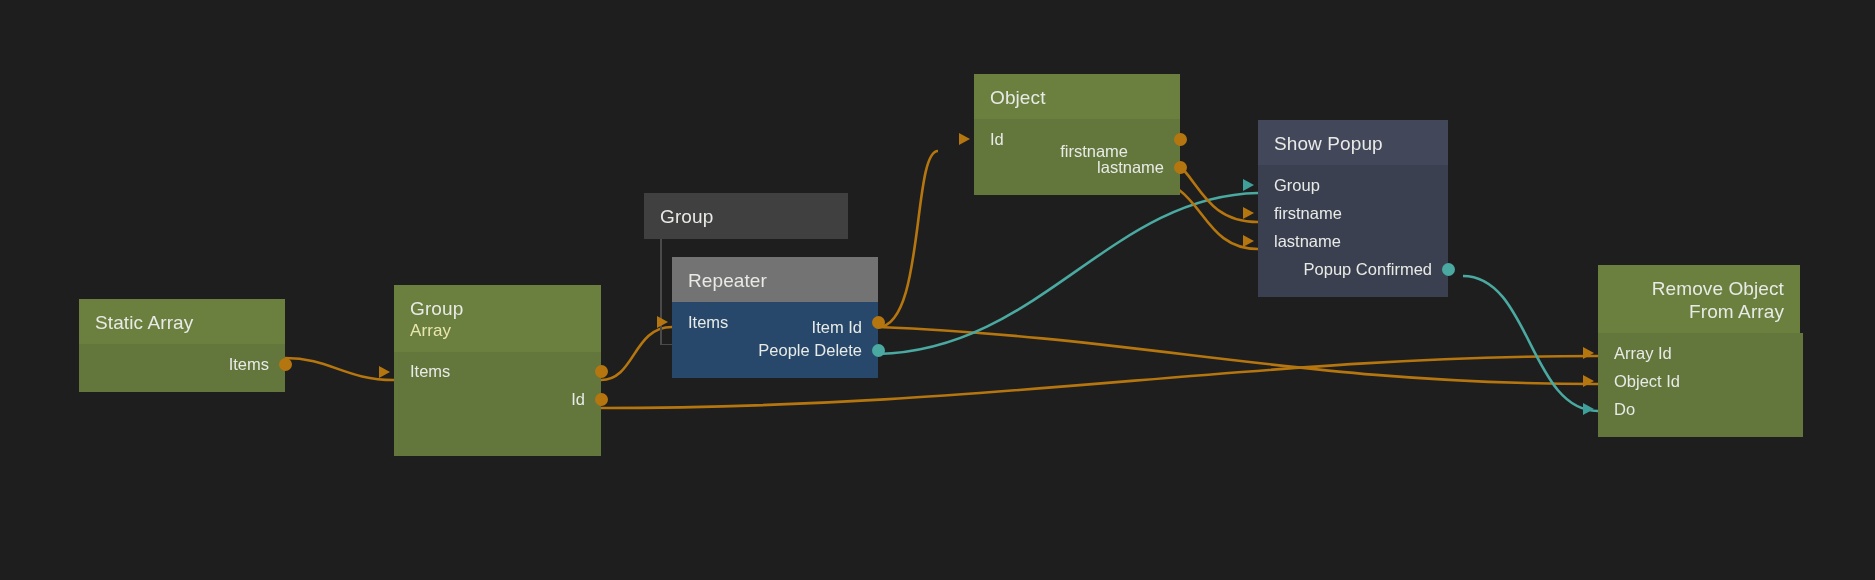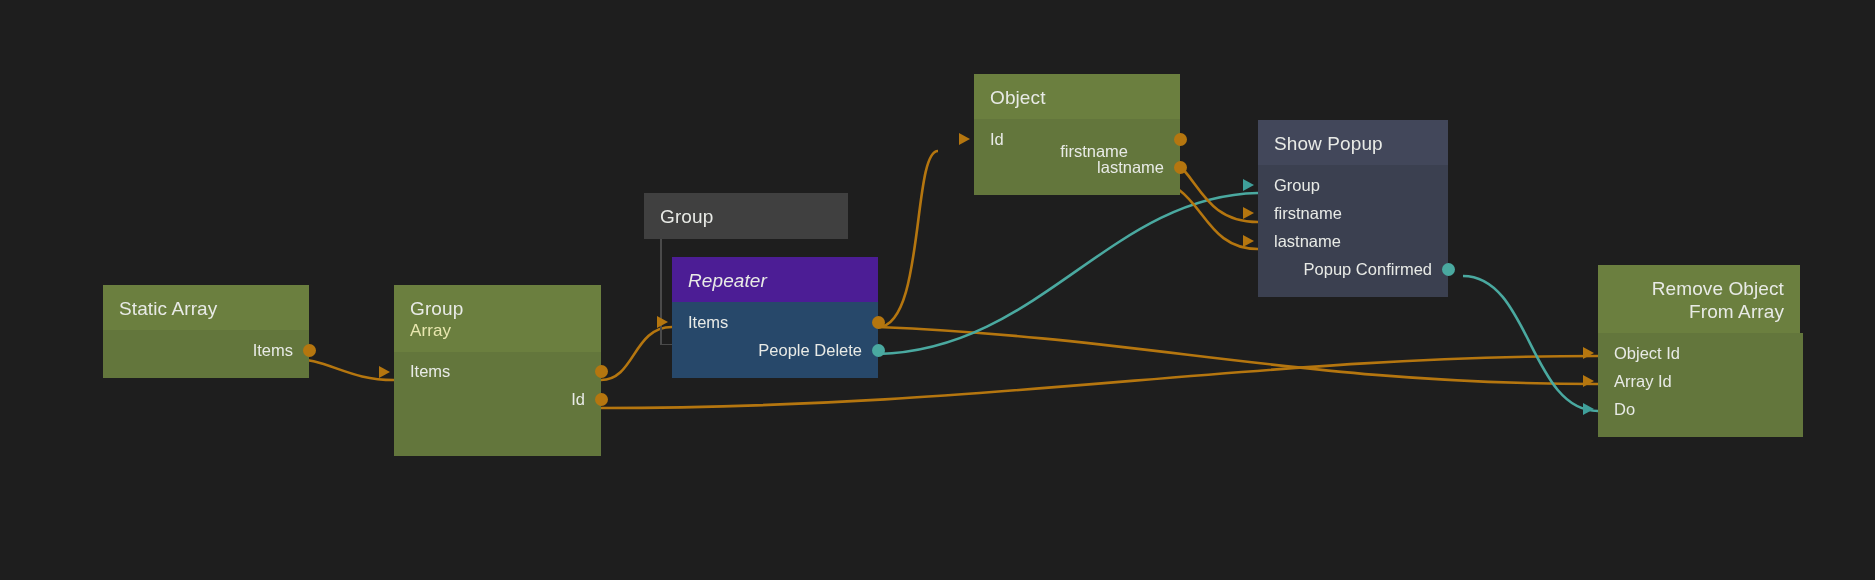--- a/index.html
+++ b/index.html
@@ -40,21 +40,21 @@
     font-size:16.5px;
     white-space:nowrap;
   }
   .row.out{justify-content:flex-end;}
   .row.in{justify-content:flex-start;}
 
   
   .n-green .hdr{background:#6b7f3f;}
   .n-green .body{background:#63763c;}
   
-  .n-blue .hdr{background:#4c1d95;font-style:italic;}
+  .n-blue .hdr{background:#737373;}
   .n-blue .body{background:#27486a;}
   
   .n-grey .hdr{background:#42475a;}
   .n-grey .body{background:#3b4050;}
 
   
   .n-group{}
   .n-group .hdr{background:#404040;height:46px;box-sizing:border-box;display:flex;align-items:center;}
 
   .grp-line{
@@ -106,21 +106,21 @@
       <path d="M 878,354 C 1040,350 1110,196 1258,193" stroke="#4aa9a0"></path>
 
       <path d="M 1144,151 C 1200,151 1190,222 1258,222" stroke="#b5760f"></path>
 
       <path d="M 1144,179 C 1205,179 1198,249 1258,249" stroke="#b5760f"></path>
 
       <path d="M 1463,276 C 1530,276 1530,411 1598,411" stroke="#4aa9a0"></path>
     </g>
   </svg>
 
-  <div class="node n-green" style="left:79px;top:285px;width:206px;margin-left:24px;">
+  <div class="node n-green" style="left:79px;top:299px;width:206px;">
     <div class="hdr">
       <span>Static Array</span>
     </div>
     <div class="body">
       <div class="row out">
         <span>Items</span>
         <span class="port right orange"></span>
       </div>
     </div>
   </div>
@@ -162,20 +162,23 @@
         <span>Items</span>
         <span class="port right orange"></span>
       </div>
       <div class="row out">
         <span>People Delete</span>
         <span class="port right teal"></span>
       </div>
     </div>
   </div>
 
+  <div style="position:absolute;left:672px;top:313px;width:190px;text-align:right;color:#e8eae6;font-size:16.5px;line-height:28px;">
+    <span>Item Id</span>
+  </div>
 
   <div class="node n-green" style="left:938px;top:74px;width:206px;margin-left:36px;">
     <div class="hdr">
       <span>Object</span>
     </div>
     <div class="body">
       <div class="row in">
         <span class="arrow orange"></span>
         <span>Id</span>
         <span class="port right orange"></span>
@@ -214,25 +217,25 @@
     </div>
   </div>
 
   <div class="node n-green" style="left:1598px;top:265px;width:205px;text-align:right;">
     <div class="hdr" style="width:170px;">
       <span>Remove Object From Array</span>
     </div>
     <div class="body">
       <div class="row in">
         <span class="arrow orange"></span>
+        <span>Array Id</span>
+      </div>
+      <div class="row in">
+        <span class="arrow orange"></span>
         <span>Object Id</span>
-      </div>
-      <div class="row in">
-        <span class="arrow orange"></span>
-        <span>Array Id</span>
       </div>
       <div class="row in">
         <span class="arrow teal"></span>
         <span>Do</span>
       </div>
     </div>
   </div>
 
 </div>
 

